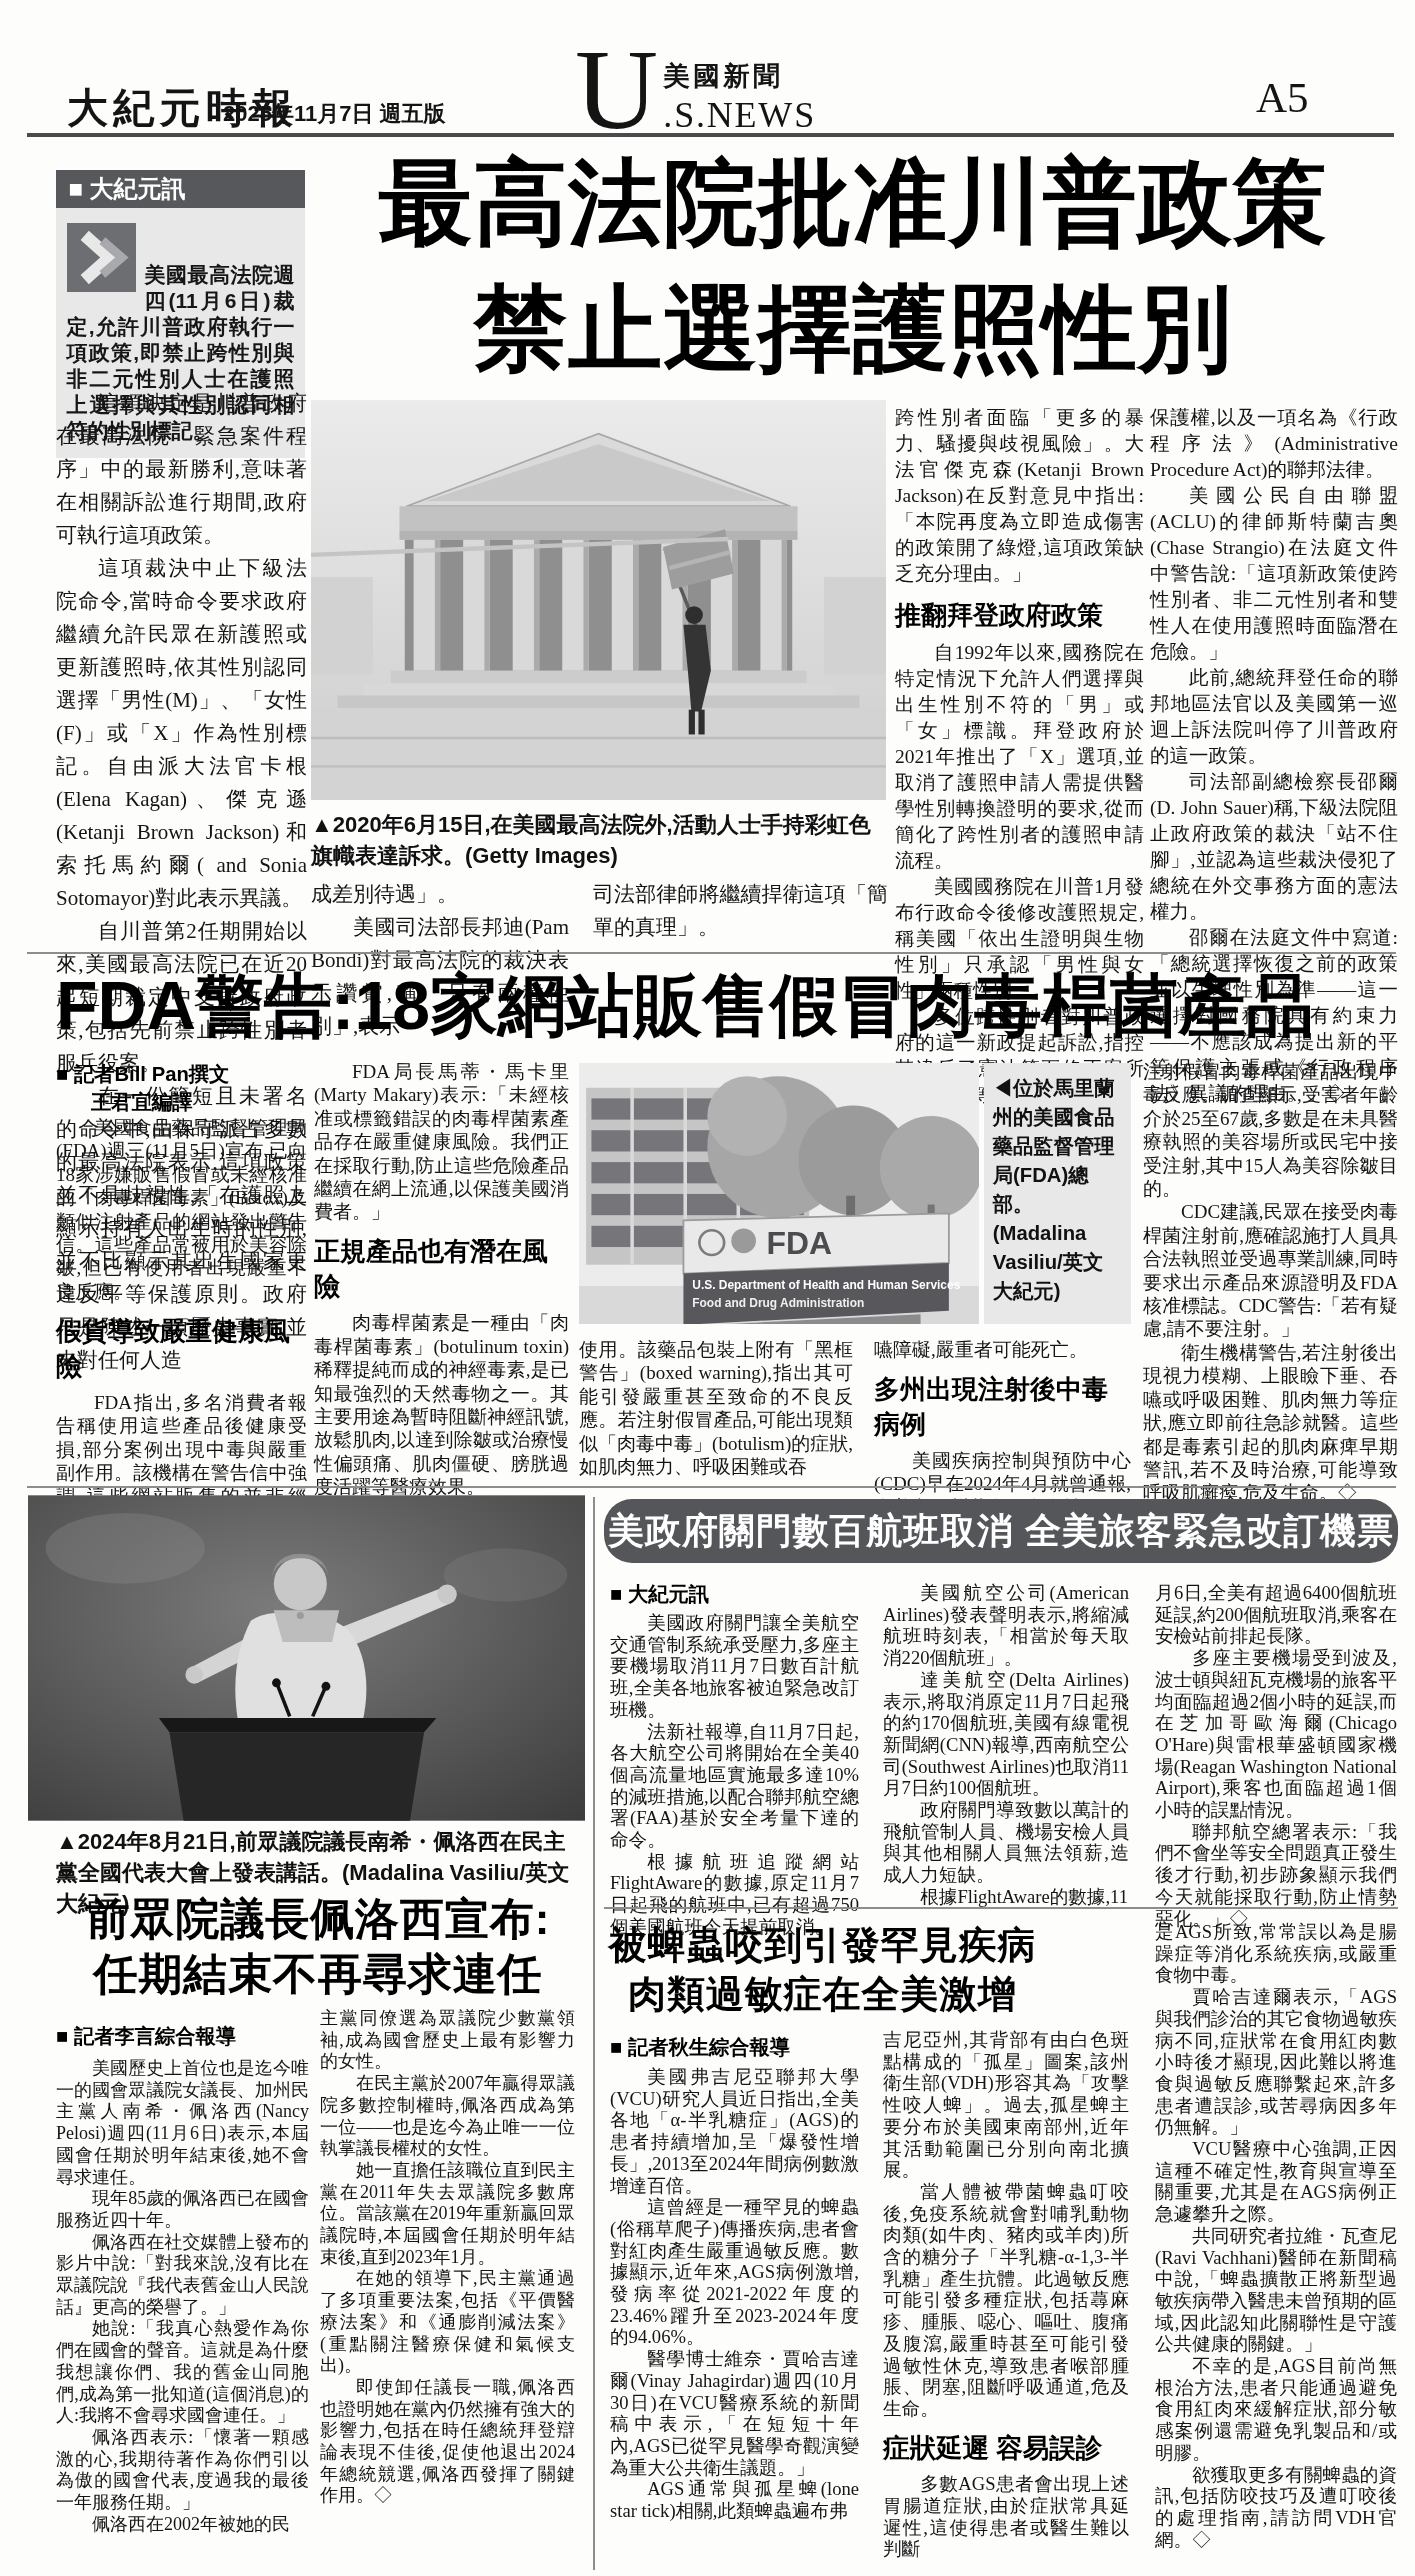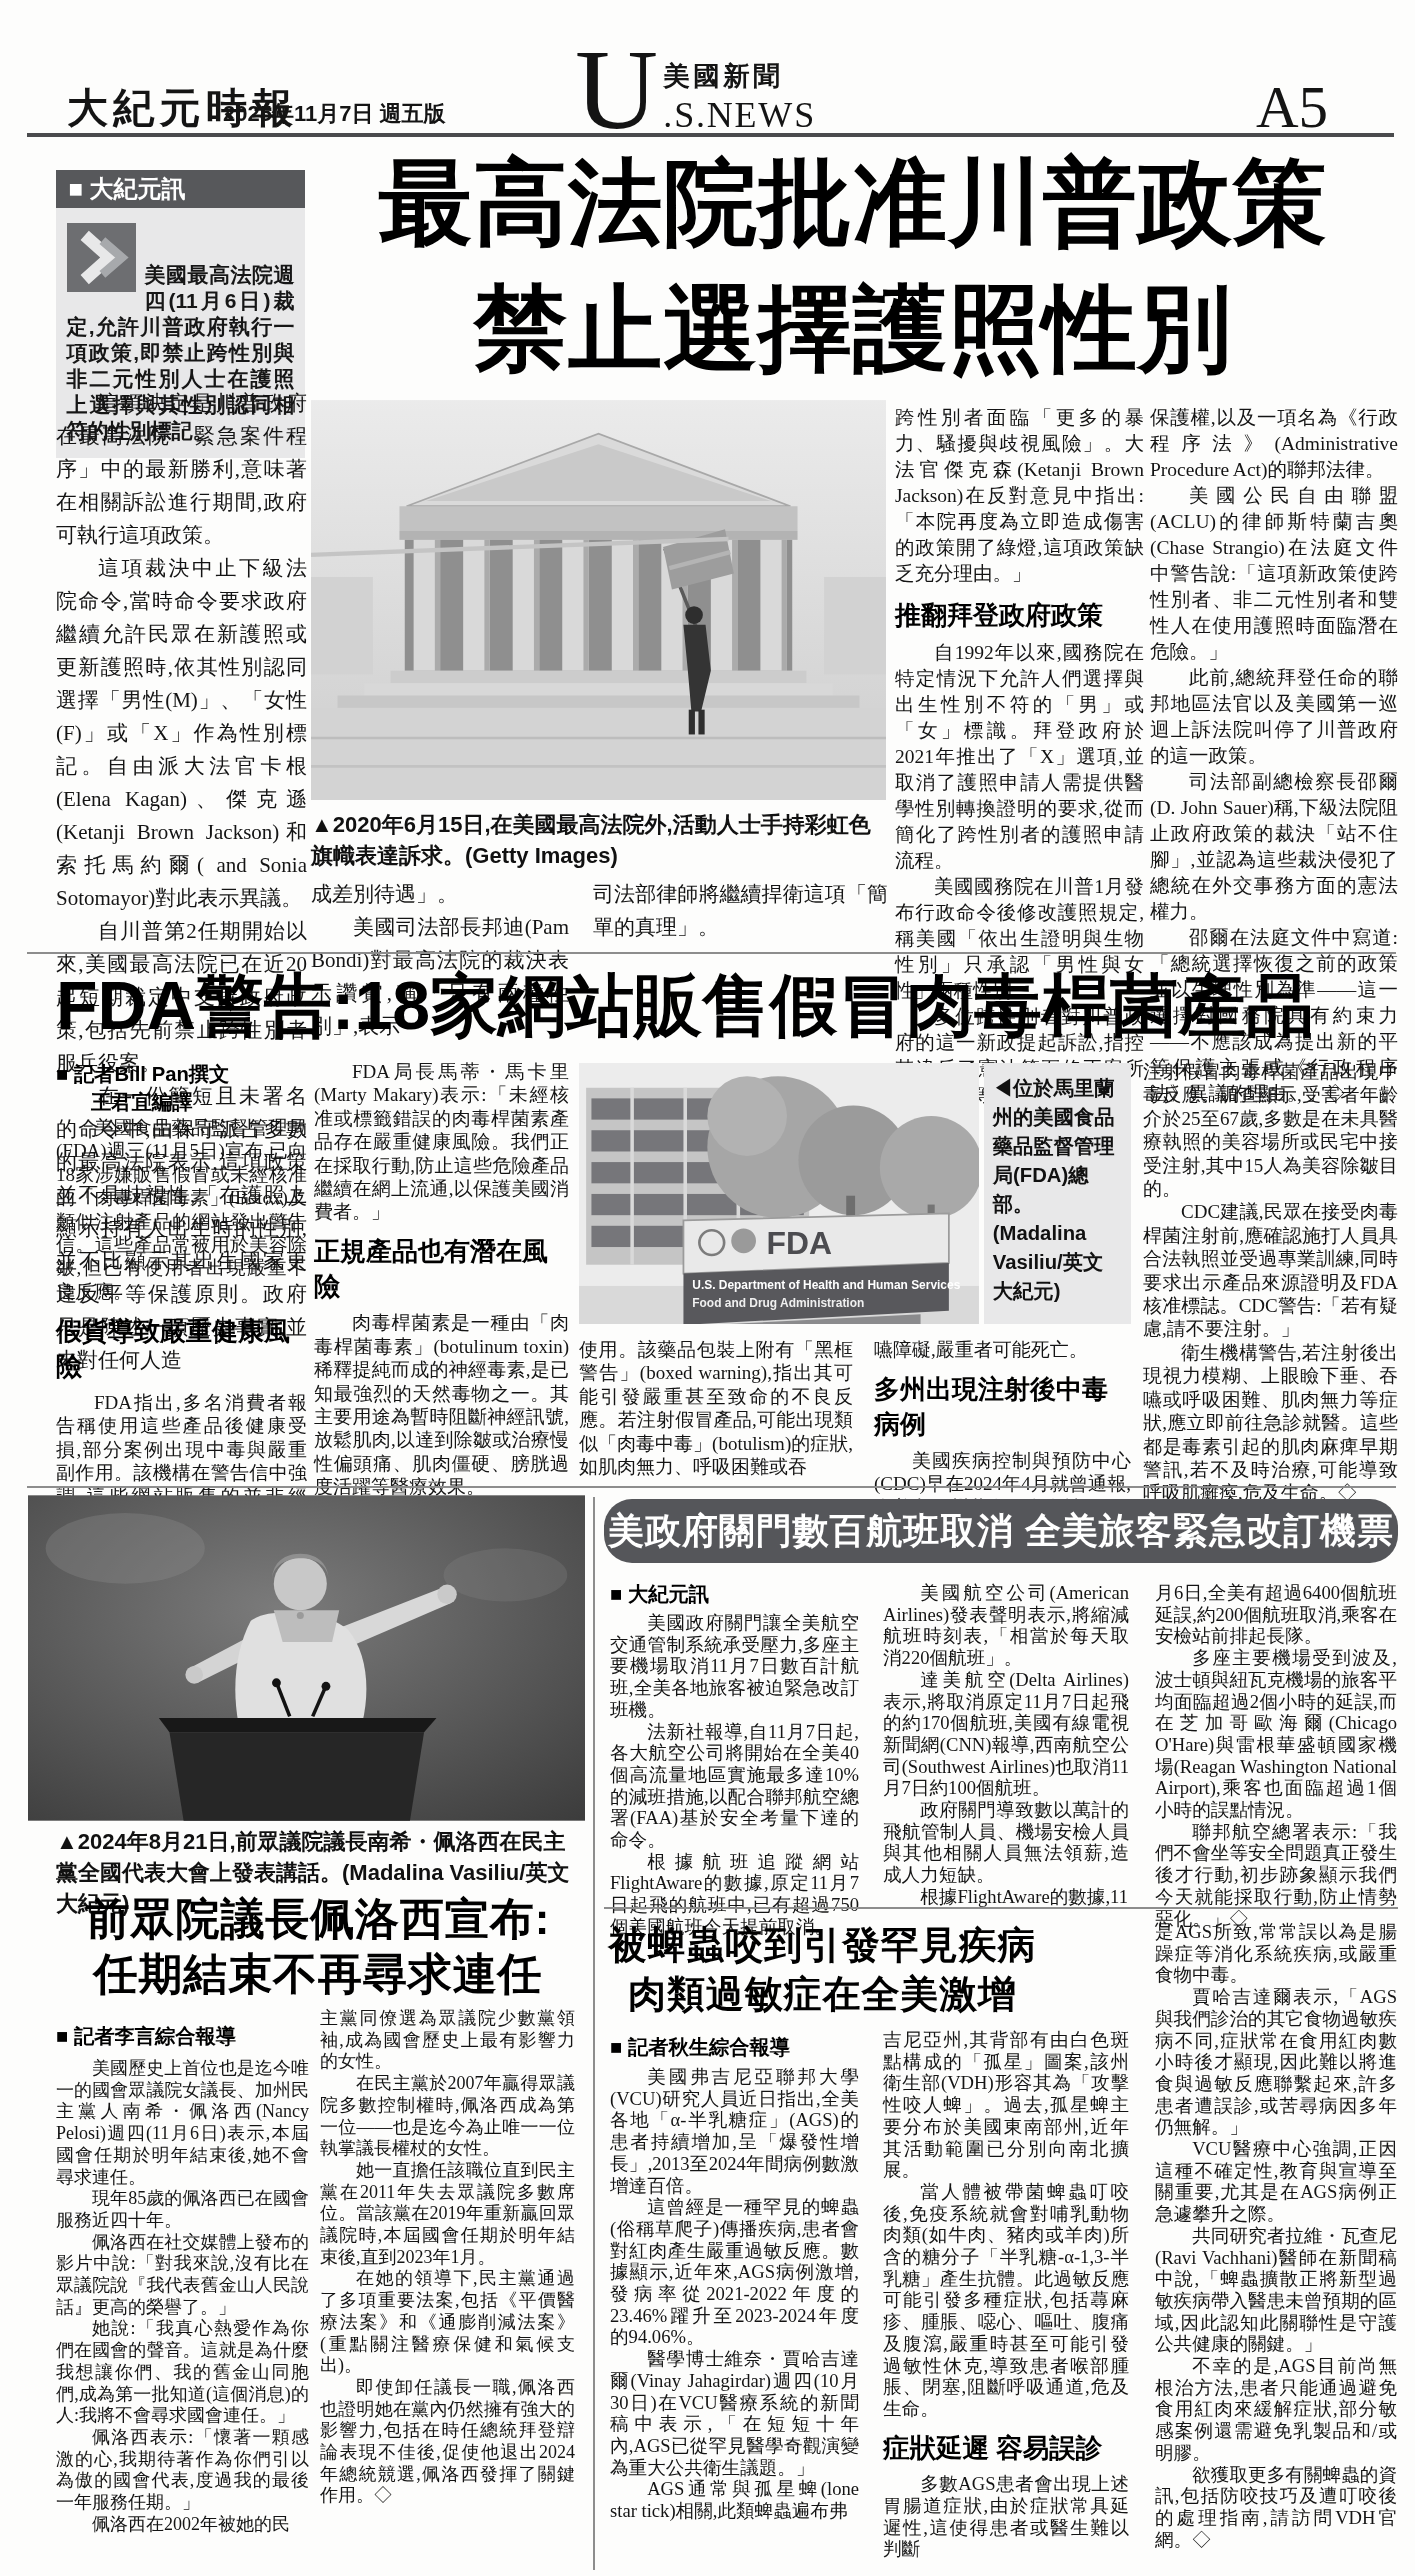--- a/index.html
+++ b/index.html
@@ -24,21 +24,21 @@
            line-height:31px;color:#111;}
   .headline{font-family:"Liberation Sans",sans-serif;font-weight:900;color:#000;
             text-align:center;letter-spacing:0.9px;}
 
   
   .masthead{font-family:"Liberation Serif",serif;font-weight:900;font-size:41px;letter-spacing:5.3px;}
   .hdate{font-family:"Liberation Sans",sans-serif;font-weight:bold;font-size:22px;}
   .logoU{font-family:"Liberation Serif",serif;font-size:115px;line-height:88px;font-weight:400;}
   .logoCN{font-family:"Liberation Sans",sans-serif;font-size:26.5px;font-weight:bold;letter-spacing:3.5px;}
   .logoEN{font-family:"Liberation Serif",serif;font-size:36px;letter-spacing:1.8px;}
-  .pageno{font-family:"Liberation Serif",serif;font-size:59px;}
+  .pageno{font-family:"Liberation Serif",serif;font-size:43px;}
 
   
   .kickbar{background:#57585b;color:#fff;font-family:"Liberation Sans",sans-serif;
            font-weight:bold;font-size:24px;line-height:38px;padding-left:12.4px;}
   .kickbody{background:#e8e8e9;padding:11.5px 10.6px 14px 10.6px;}
   .kicktext{font-family:"Liberation Sans",sans-serif;font-weight:bold;font-size:21px;
             line-height:26px;text-align:justify;color:#161616;margin-top:42px;}
   .arrowbox{float:left;width:69px;height:69px;margin:3.5px 8.8px 3.5px 0;}
 
   .rule{background:#4a4b4d;}

